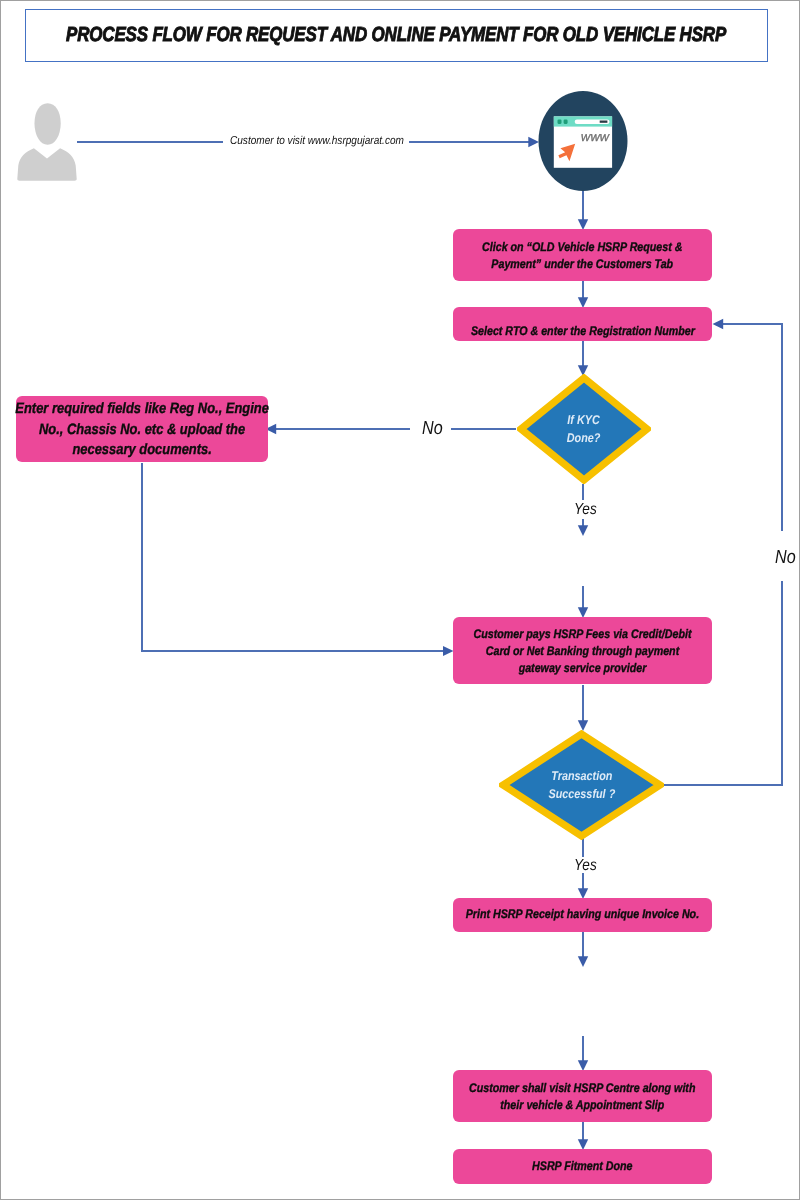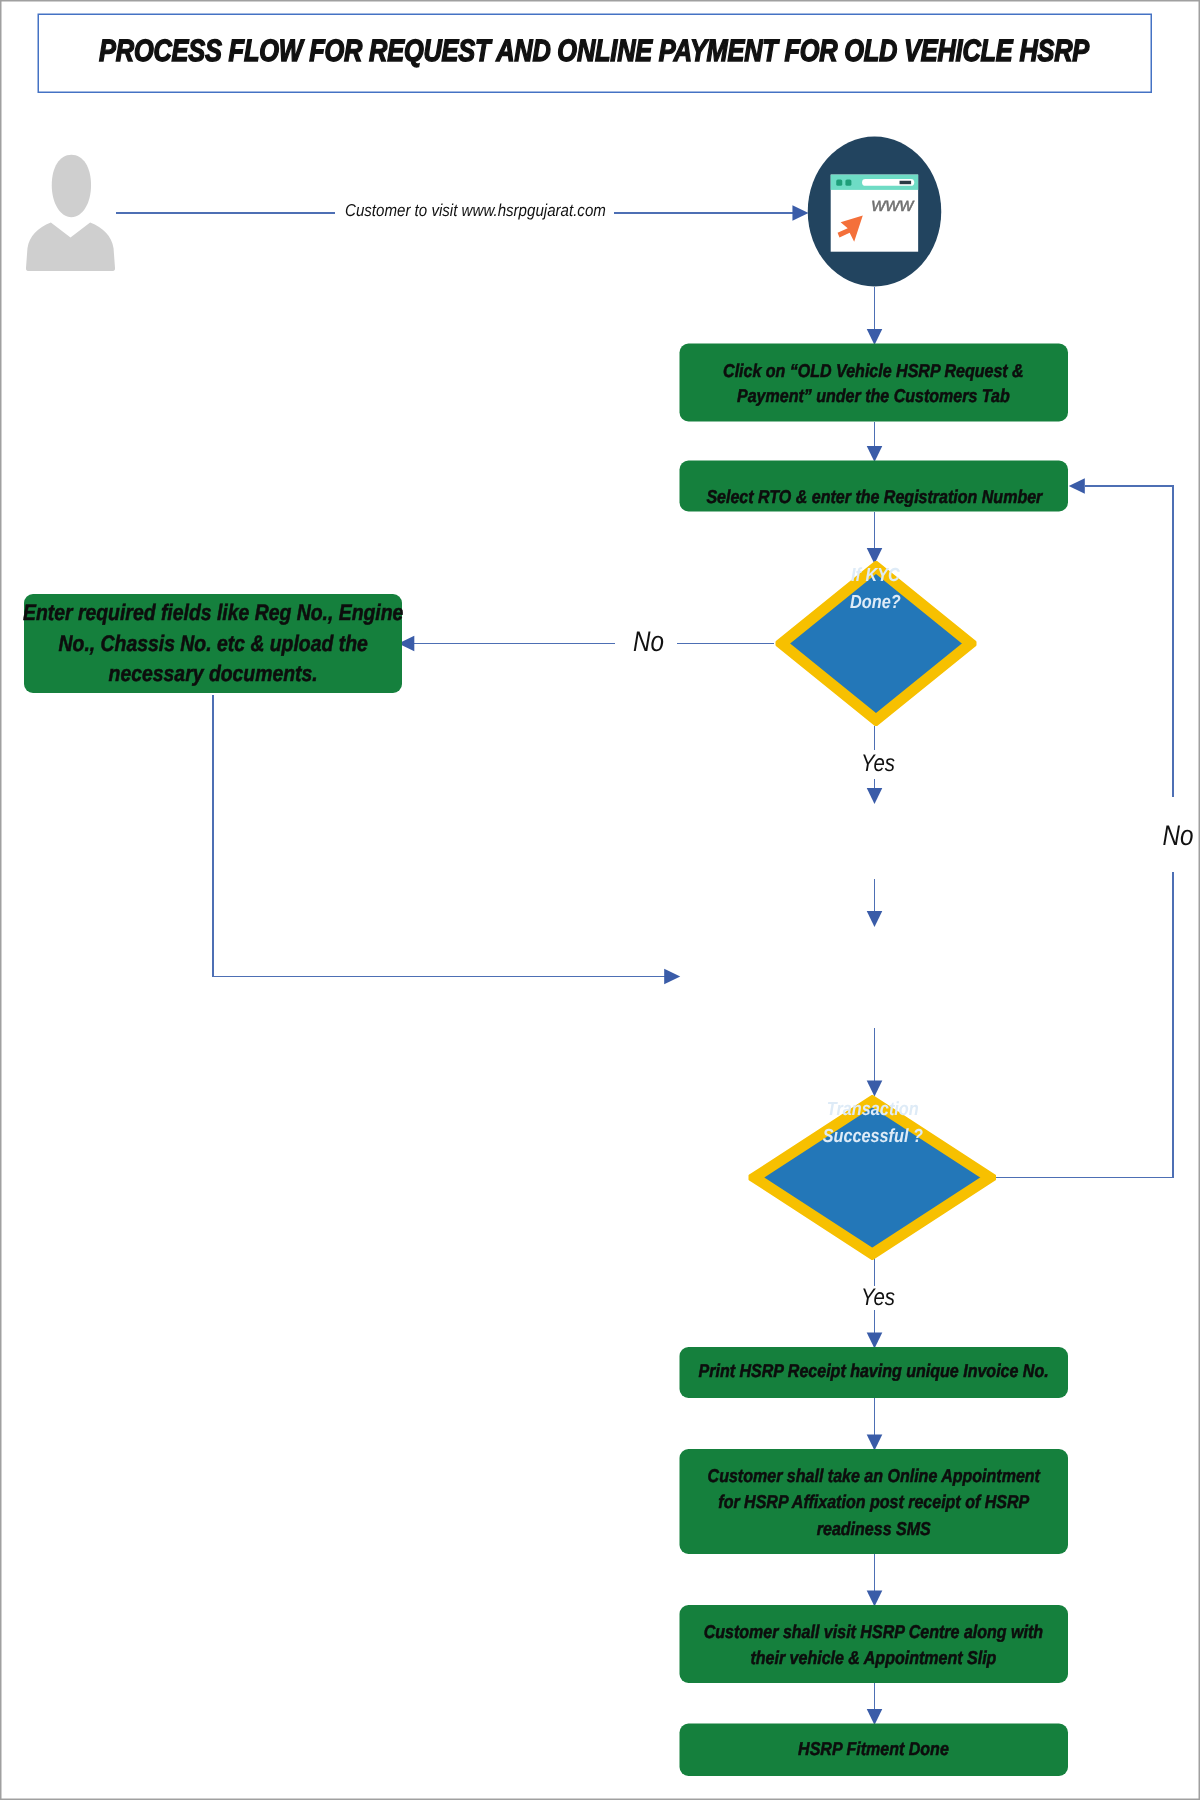--- a/index.html
+++ b/index.html
@@ -5,26 +5,26 @@
   html,body{margin:0;padding:0;background:#fff;-webkit-font-smoothing:antialiased;text-rendering:geometricPrecision;}
   body{width:800px;height:1200px;font-family:"Liberation Sans",sans-serif;}
   #page{position:relative;width:800px;height:1200px;overflow:hidden;background:#fff;font-style:italic;}
   #border{position:absolute;left:0;top:0;width:800px;height:1200px;border:1px solid #a0a0a0;box-sizing:border-box;}
   #arrows{position:absolute;left:0;top:0;width:800px;height:1200px;}
   #title-box{position:absolute;left:24.5px;top:8.5px;width:743px;height:53px;border:1.6px solid #4472C4;box-sizing:border-box;
              display:flex;align-items:center;justify-content:center;}
   #title-text{font-size:24px;font-weight:bold;color:#111;letter-spacing:-0.2px;white-space:nowrap;
               display:inline-block;transform:scaleX(0.705) scaleY(0.855);transform-origin:center center;
               -webkit-text-stroke:1.1px #111;}
-  .box{position:absolute;background:#15803d;border-radius:6px;color:#0d0d0d;font-weight:bold;
+  .box{position:absolute;background:#ec4899;border-radius:6px;color:#0d0d0d;font-weight:bold;
        display:flex;align-items:center;justify-content:center;text-align:center;line-height:1.38;font-size:12.4px;
        padding-top:2px;box-sizing:border-box;}
   .box > div{white-space:nowrap;display:inline-block;transform:scaleX(0.862);transform-origin:center center;
              -webkit-text-stroke:0.35px #0d0d0d;}
-  .dia{position:absolute;display:flex;justify-content:center;}
+  .dia{position:absolute;display:flex;align-items:center;justify-content:center;}
   .dia .dtext{position:relative;color:#DEEBF7;font-size:12.6px;line-height:1.46;text-align:center;z-index:2;
               white-space:nowrap;display:inline-block;transform:scaleX(0.86);transform-origin:center center;font-weight:bold;}
   .elabel{position:absolute;color:#111;font-size:13px;}
   .slabel{position:absolute;color:#111;font-size:11.5px;white-space:nowrap;display:inline-block;
           transform:scaleX(0.875);transform-origin:left top;line-height:1;}
 </style>
 </head>
 <body>
 
 <div id="page">
@@ -104,28 +104,28 @@
 
   <div class="box" style="left:453px;top:307px;width:259px;height:34px;padding-top:16px">
     <div><span>Select RTO &amp; enter the Registration Number</span></div>
   </div>
 
   <div class="box" style="left:16px;top:396px;width:252px;height:66px;font-size:15px">
     <div><span>Enter required fields like Reg No., Engine</span><br><span>No., Chassis No. etc &amp; upload the</span><br><span>necessary documents.</span></div>
   </div>
 
 
+  <div class="box" style="left:453px;top:617px;width:259px;height:67px">
+    <div><span>Customer pays HSRP Fees via Credit/Debit</span><br><span>Card or Net Banking through payment</span><br><span>gateway service provider</span></div>
+  </div>
 
   <div class="box" style="left:453px;top:898px;width:259px;height:34px;padding-top:0">
     <div><span>Print HSRP Receipt having unique Invoice No.</span></div>
   </div>
 
-  <div class="box" style="left:453px;top:966px;width:259px;height:70px">
-    <div><span>Customer shall take an Online Appointment</span><br><span>for HSRP Affixation post receipt of HSRP</span><br><span>readiness SMS</span></div>
-  </div>
 
   <div class="box" style="left:453px;top:1070px;width:259px;height:52px">
     <div><span>Customer shall visit HSRP Centre along with</span><br><span>their vehicle &amp; Appointment Slip</span></div>
   </div>
 
   <div class="box" style="left:453px;top:1149px;width:259px;height:35px;padding-top:0">
     <div><span>HSRP Fitment Done</span></div>
   </div>
 
   <div class="dia" style="left:517px;top:374px;width:134px;height:110px">

